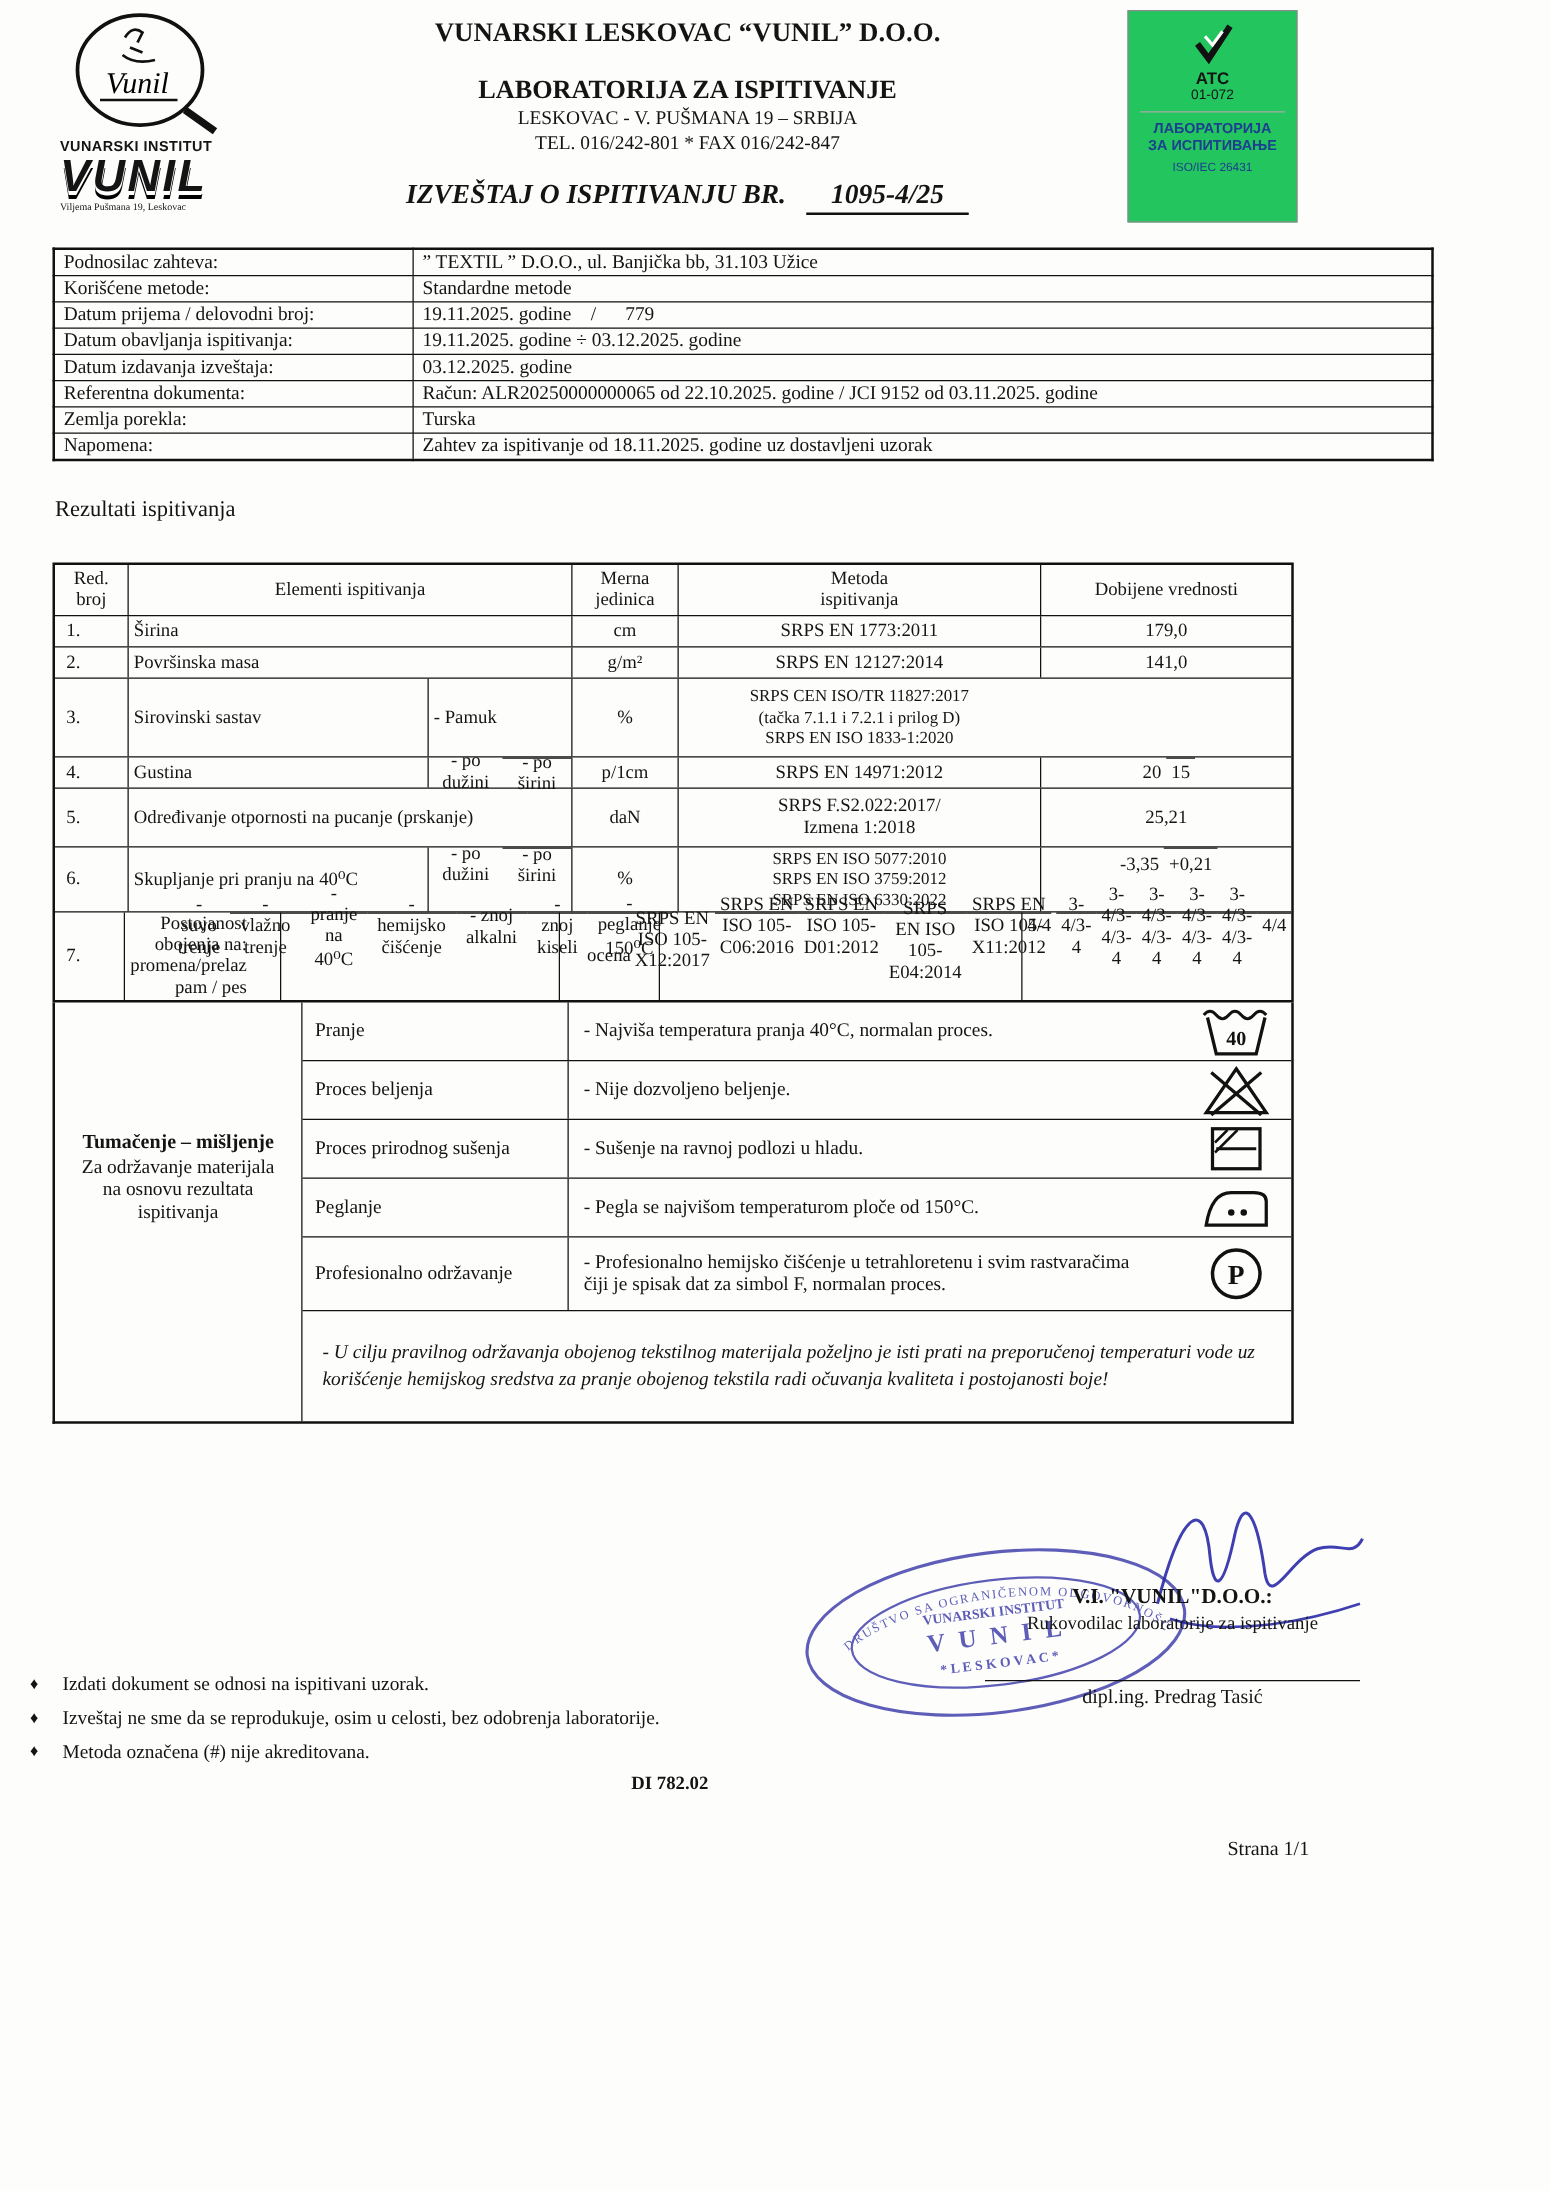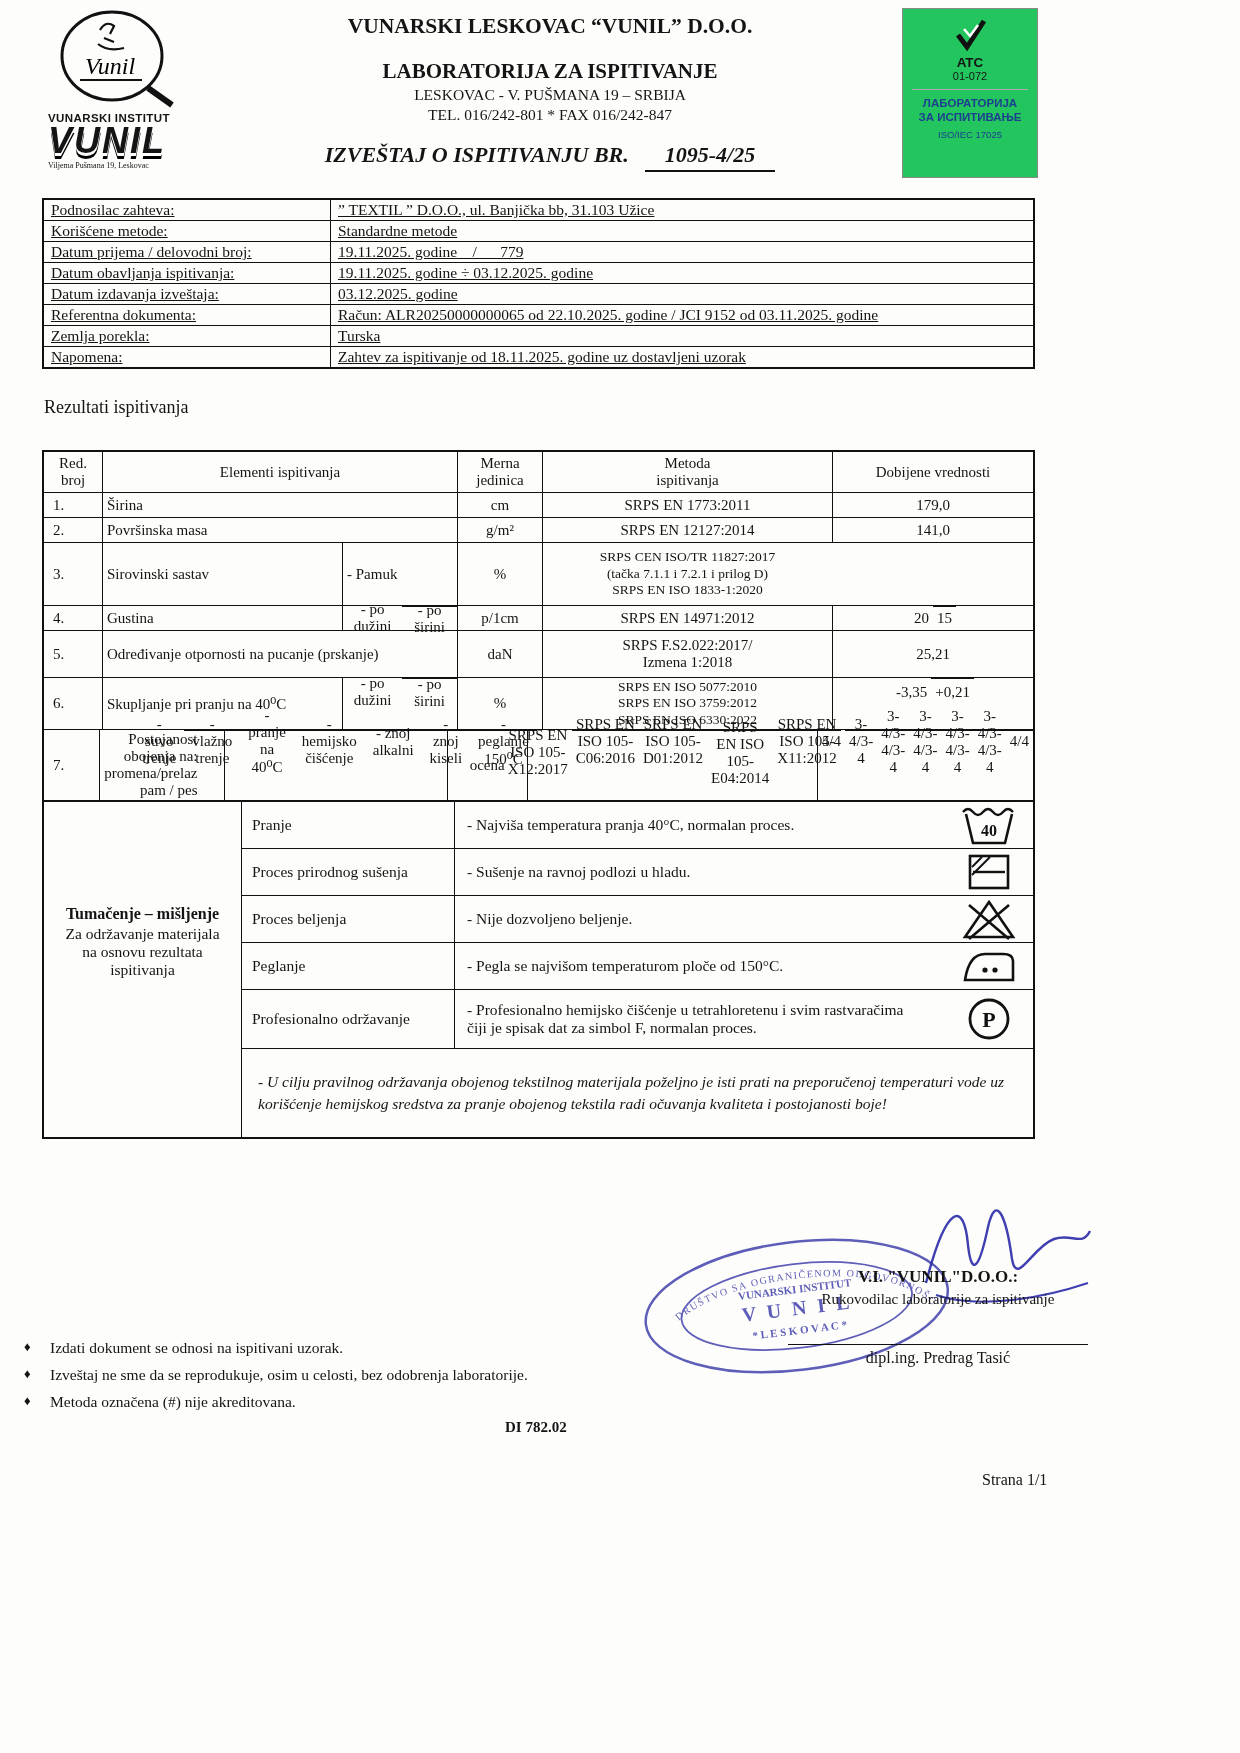--- a/index.html
+++ b/index.html
@@ -26,21 +26,21 @@
   .badge{position:absolute;left:902px;top:8px;width:136px;height:170px;border:1.5px solid #8a8a8a;
          display:flex;flex-direction:column;align-items:center;padding-top:8px;box-sizing:border-box;
          background:#22c55e;}
   .badge-atc{font-weight:bold;font-size:13.5px;font-family:"Liberation Sans",sans-serif;margin-top:2px;}
   .badge-num{font-size:11px;font-family:"Liberation Sans",sans-serif;}
   .badge-div{width:86%;border-top:1px solid #aaa;margin:7px 0 6px;}
   .badge-l{color:#1d3f8f;font-size:11.5px;font-weight:bold;font-family:"Liberation Sans",sans-serif;line-height:1.25;}
   .badge-iso{color:#1d3f8f;font-size:9.5px;margin-top:4px;font-family:"Liberation Sans",sans-serif;}
 
   
-  table.info{border-collapse:collapse;width:993px;margin:0 0 16px 42px;border:2px solid #111;text-decoration:underline;}
+  table.info{border-collapse:collapse;width:1105px;margin:0 0 16px 42px;border:2px solid #111;}
   table.info td{border:1px solid #111;height:20px;font-size:15.5px;padding:0 7px;}
   td.lbl{width:272px;}
 
   
   .section-title{margin:28px 0 0 44px;font-size:18px;}
 
   
   .rt{width:993px;margin:32px 0 0 42px;border:2px solid #111;font-size:15px;box-sizing:border-box;}
   .rt-row{display:flex;}
   .rt > .rt-row + .rt-row{border-top:1px solid #111;}
@@ -130,21 +130,21 @@
     <div class="badge">
       <svg width="40" height="36" viewBox="0 0 40 36">
         <polyline points="8,18 17,30 34,4" fill="none" stroke="#111" stroke-width="5"></polyline>
         <polyline points="14,12 20,19 28,8" fill="none" stroke="#fff" stroke-width="2.5"></polyline>
       </svg>
       <div class="badge-atc">ATC</div>
       <div class="badge-num">01-072</div>
       <div class="badge-div"></div>
       <div class="badge-l">ЛАБОРАТОРИЈА</div>
       <div class="badge-l">ЗА ИСПИТИВАЊЕ</div>
-      <div class="badge-iso">ISO/IEC 17025</div>
+      <div class="badge-iso">ISO/IEC 26431</div>
     </div>
   </div>
 
   <table class="info">
     <tbody>
       <tr>
           <td class="lbl">Podnosilac zahteva:</td>
           <td>” TEXTIL ” D.O.O., ul. Banjička bb, 31.103 Užice</td>
         </tr>
       <tr>
@@ -309,40 +309,40 @@
         <div class="ct-icon">
           <svg width="58" height="44" viewBox="0 0 58 44">
             <path d="M3 9 Q8 3 13 9 T23 9 T33 9 T43 9 T53 9" fill="none" stroke="#111" stroke-width="2.4"></path>
             <path d="M6 11 L13 40 L45 40 L52 11" fill="none" stroke="#111" stroke-width="2.6"></path>
             <text x="29" y="33" text-anchor="middle" font-size="16" font-weight="bold" fill="#111">40</text>
           </svg>
         </div>
       </div>
 
       <div class="ct-row cr44">
+        <div class="ct-label">Proces beljenja</div>
+        <div class="ct-desc">-  Nije dozvoljeno beljenje.</div>
+        <div class="ct-icon">
+          <svg width="56" height="44" viewBox="0 0 56 44">
+            <path d="M28 5 L52 40 L4 40 Z" fill="none" stroke="#111" stroke-width="2.6"></path>
+            <line x1="8" y1="8" x2="48" y2="42" stroke="#111" stroke-width="2.6"></line>
+            <line x1="48" y1="8" x2="8" y2="42" stroke="#111" stroke-width="2.6"></line>
+          </svg>
+        </div>
+      </div>
+
+      <div class="ct-row cr44">
         <div class="ct-label">Proces prirodnog sušenja</div>
         <div class="ct-desc">-  Sušenje na ravnoj podlozi u hladu.</div>
         <div class="ct-icon">
           <svg width="56" height="44" viewBox="0 0 56 44">
             <rect x="9" y="6" width="38" height="32" fill="none" stroke="#111" stroke-width="2.6"></rect>
             <line x1="12" y1="22" x2="44" y2="22" stroke="#111" stroke-width="2.4"></line>
             <line x1="11" y1="17" x2="21" y2="7" stroke="#111" stroke-width="2"></line>
             <line x1="11" y1="25" x2="29" y2="7" stroke="#111" stroke-width="2"></line>
-          </svg>
-        </div>
-      </div>
-
-      <div class="ct-row cr44">
-        <div class="ct-label">Proces beljenja</div>
-        <div class="ct-desc">-  Nije dozvoljeno beljenje.</div>
-        <div class="ct-icon">
-          <svg width="56" height="44" viewBox="0 0 56 44">
-            <path d="M28 5 L52 40 L4 40 Z" fill="none" stroke="#111" stroke-width="2.6"></path>
-            <line x1="8" y1="8" x2="48" y2="42" stroke="#111" stroke-width="2.6"></line>
-            <line x1="48" y1="8" x2="8" y2="42" stroke="#111" stroke-width="2.6"></line>
           </svg>
         </div>
       </div>
 
       <div class="ct-row cr44">
         <div class="ct-label">Peglanje</div>
         <div class="ct-desc">-  Pegla se najvišom temperaturom ploče od 150°C.</div>
         <div class="ct-icon">
           <svg width="56" height="44" viewBox="0 0 56 44">
             <path d="M4 36 L52 36 L52 17 Q52 10 42 10 L24 10 Q8 10 4 36 Z" fill="none" stroke="#111" stroke-width="2.6"></path>

